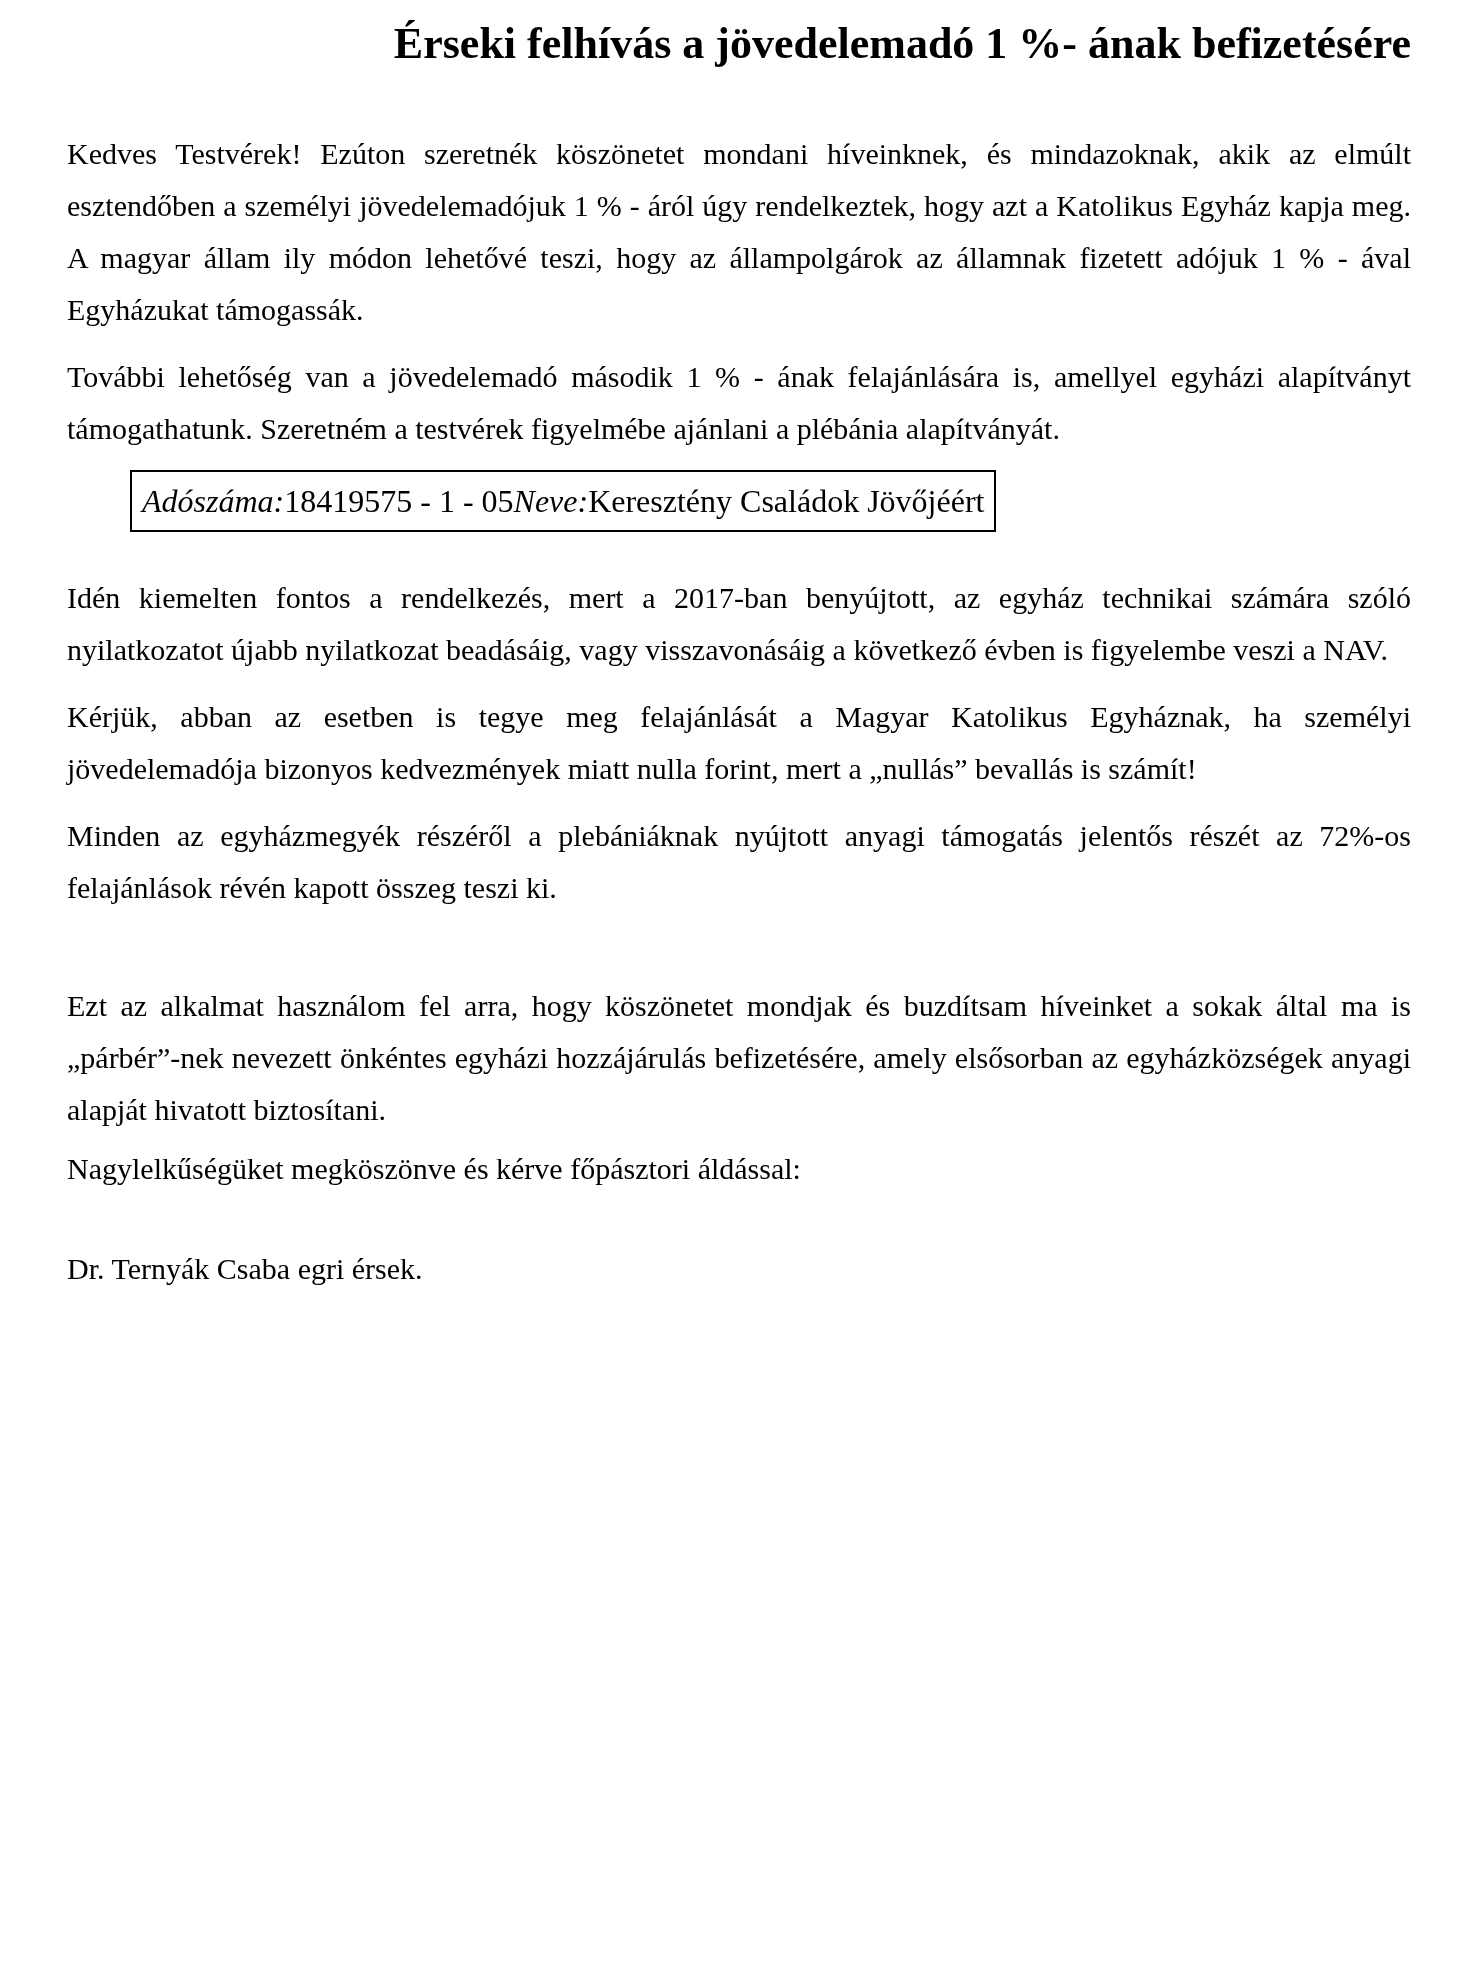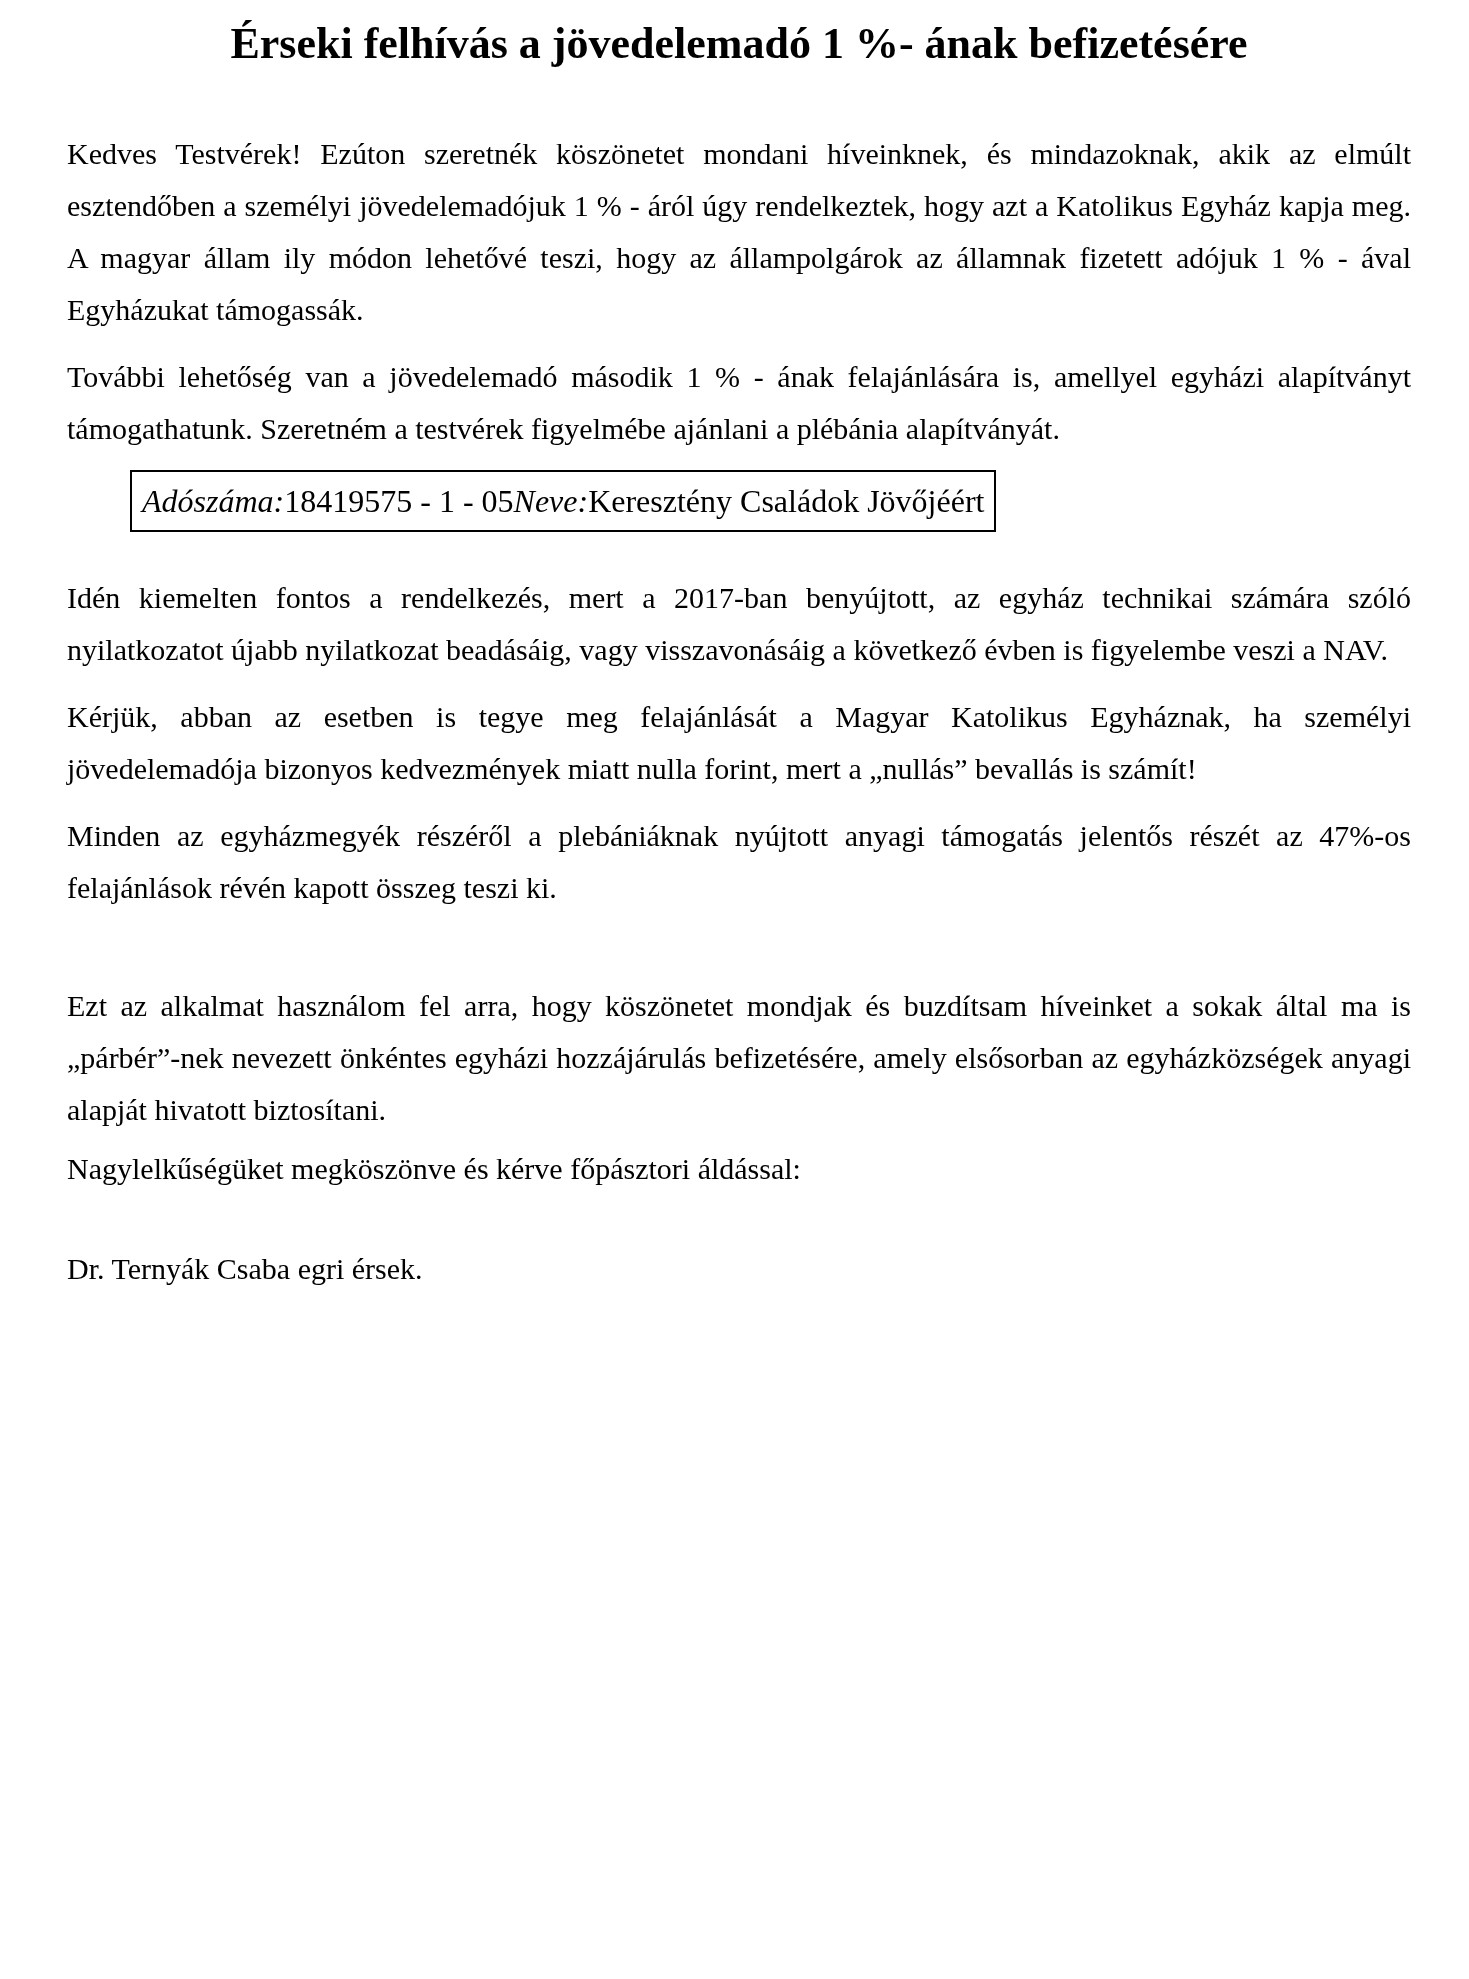--- a/index.html
+++ b/index.html
@@ -15,21 +15,21 @@
     color: #000000;
     font-family: "Liberation Serif", "DejaVu Serif", serif;
     overflow: hidden;
     box-sizing: border-box;
     padding: 16px 58px 0 67px;
   }
   .title {
     font-size: 44px;
     line-height: 56px;
     font-weight: bold;
-    text-align: center;
+    text-align: right;
     margin: 0 0 56px 0;
   }
   .para {
     font-size: 30px;
     line-height: 52px;
     text-align: justify;
     margin: 0 0 15px 0;
   }
   
   .para.gap-after-large { margin-bottom: 66px; }
@@ -65,21 +65,21 @@
     <span>18419575 - 1 - 05</span>
     <span class="italic">Neve:</span>
     <span>Keresztény Családok Jövőjéért</span>
   </div>
 
   <p class="para">Idén kiemelten fontos a rendelkezés, mert a 2017-ban benyújtott, az egyház technikai számára szóló nyilatkozatot újabb nyilatkozat beadásáig, vagy visszavonásáig a következő évben is figyelembe veszi a NAV.</p>
 
 
   <p class="para">Kérjük, abban az esetben is tegye meg felajánlását a Magyar Katolikus Egyháznak, ha személyi jövedelemadója bizonyos kedvezmények miatt nulla forint, mert a „nullás” bevallás is számít!</p>
 
-  <p class="para gap-after-large">Minden az egyházmegyék részéről a plebániáknak nyújtott anyagi támogatás jelentős részét az 47%-os felajánlások révén kapott összeg teszi ki.</p>
+  <p class="para gap-after-large">Minden az egyházmegyék részéről a plebániáknak nyújtott anyagi támogatás jelentős részét az 72%-os felajánlások révén kapott összeg teszi ki.</p>
 
   <p class="para gap-after-med">Ezt az alkalmat használom fel arra, hogy köszönetet mondjak és buzdítsam híveinket a sokak által ma is „párbér”-nek nevezett önkéntes egyházi hozzájárulás befizetésére, amely elsősorban az egyházközségek anyagi alapját hivatott biztosítani.</p>
 
   <p class="para single-line closing">Nagylelkűségüket megköszönve és kérve főpásztori áldással:</p>
 
   <p class="para single-line">Dr. Ternyák Csaba egri érsek.</p>
 
 </div>
 
 </body></html>

